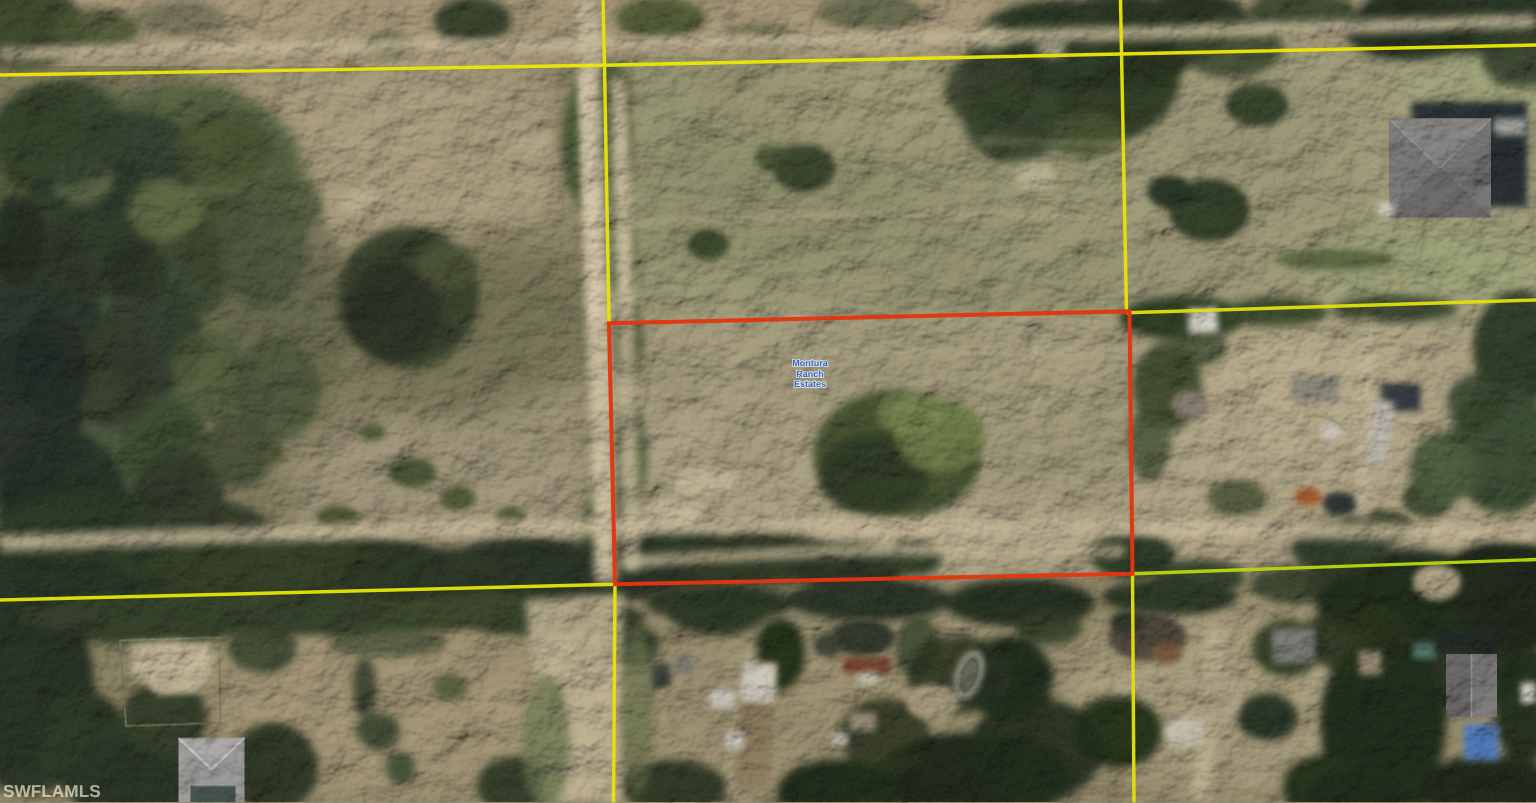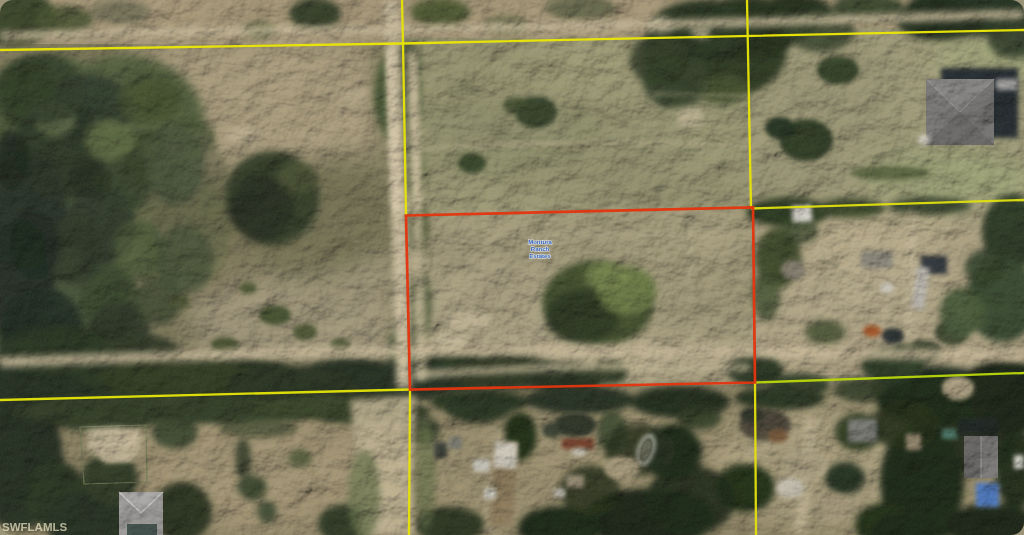--- a/index.html
+++ b/index.html
@@ -1,16 +1,16 @@
 <!DOCTYPE html>
 <html><head>
 <meta charset="utf-8">
 <style>
   html,body{margin:0;padding:0;background:#9c9478;font-family:"Liberation Sans",sans-serif;}
-  #stage{position:relative;width:1024px;height:535px;overflow:hidden;border-radius:13px;}
+  #stage{position:relative;width:1024px;height:535px;overflow:hidden;}
 </style>
 </head>
 <body>
 <div id="stage">
 <svg width="1024" height="535" viewBox="0 0 1024 535" xmlns="http://www.w3.org/2000/svg">
 <defs>
   <filter id="b2" x="-200%" y="-200%" width="500%" height="500%">
           <feGaussianBlur stdDeviation="2"></feGaussianBlur>
         </filter>
   <filter id="b3" x="-200%" y="-200%" width="500%" height="500%">

